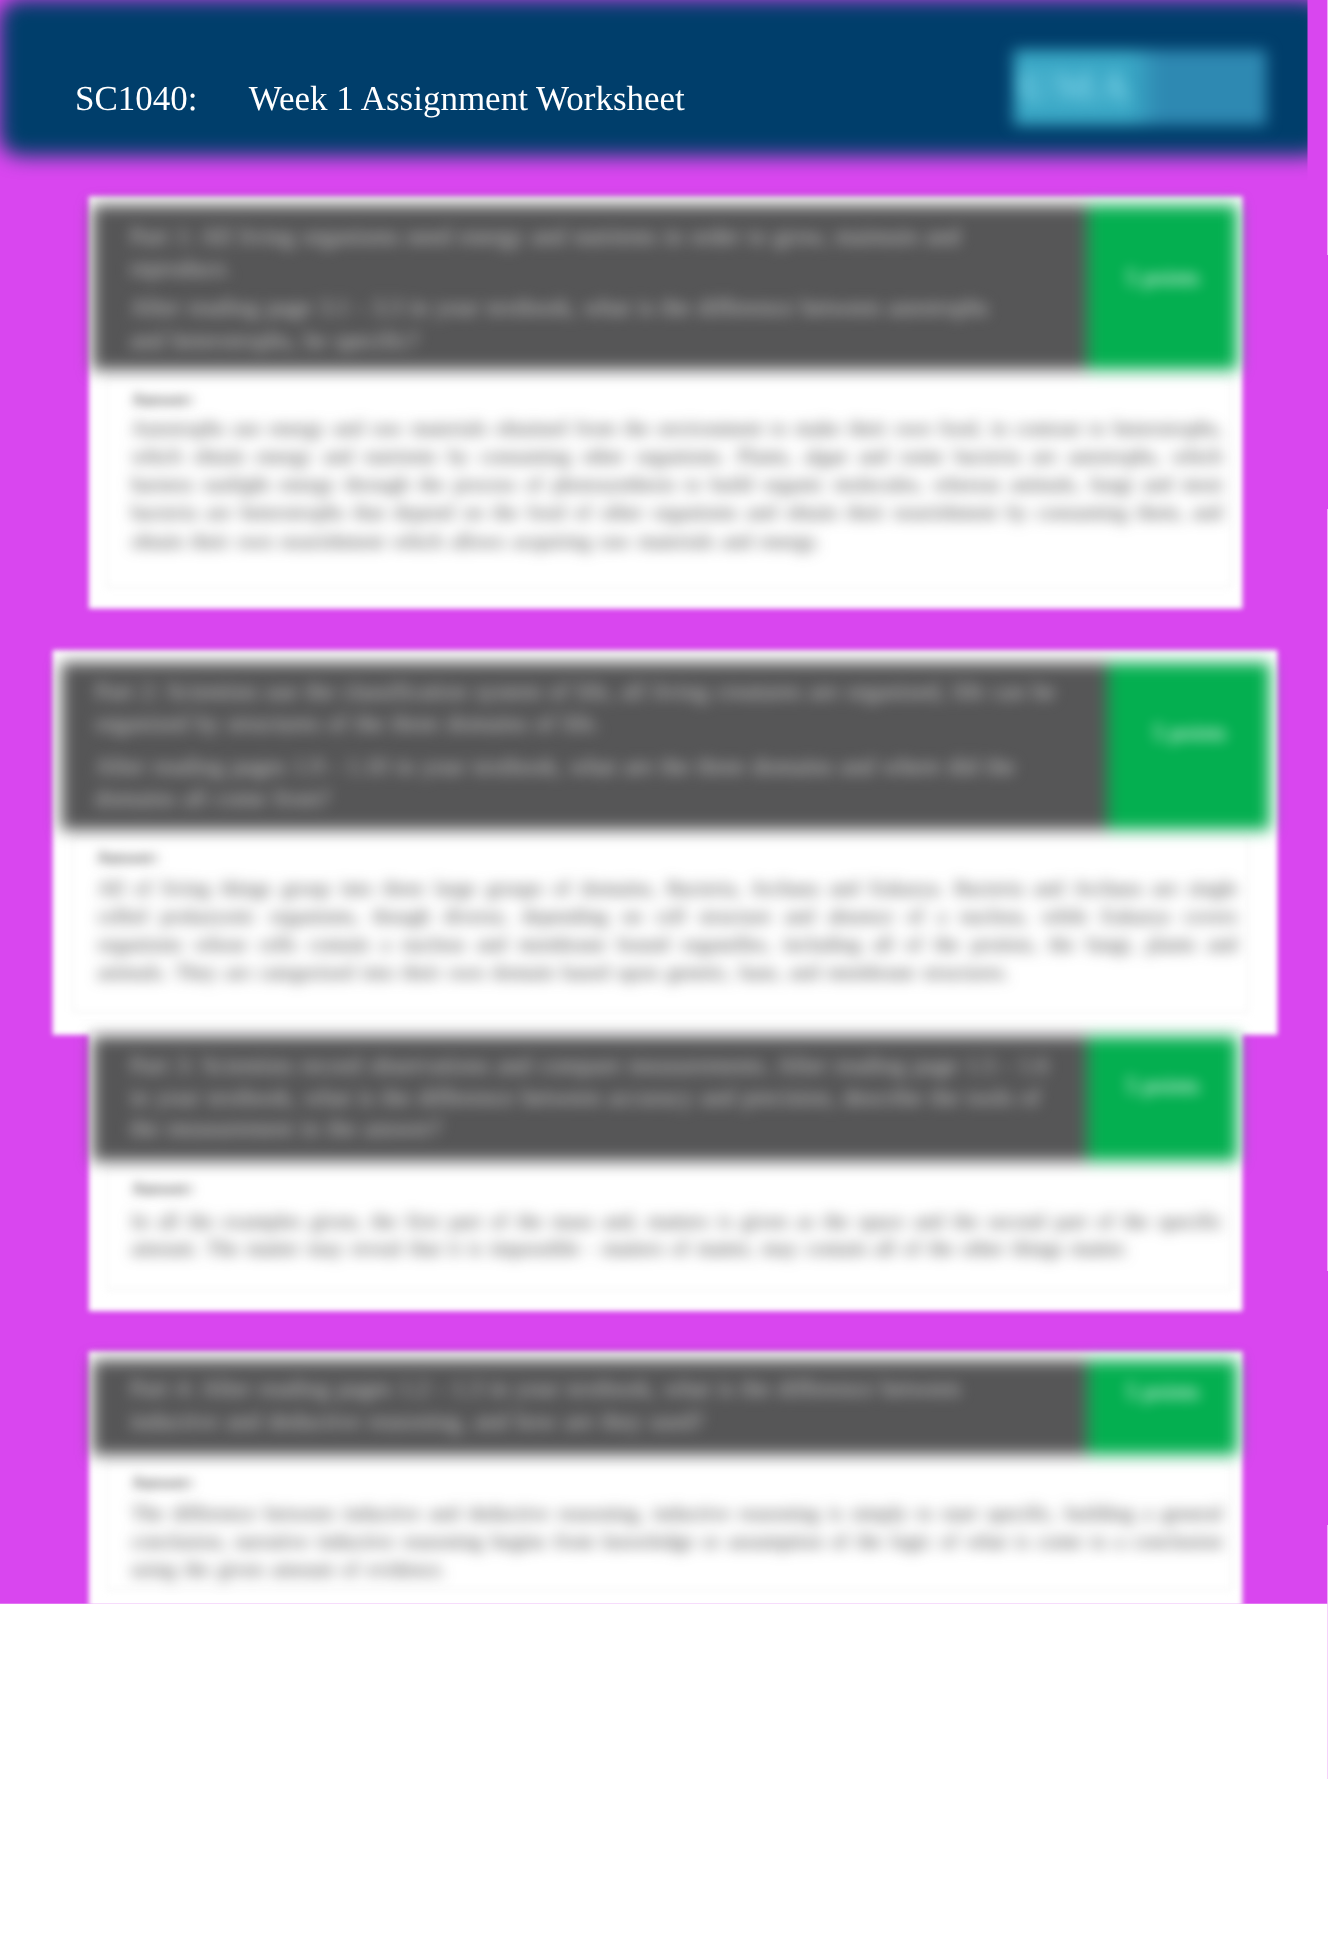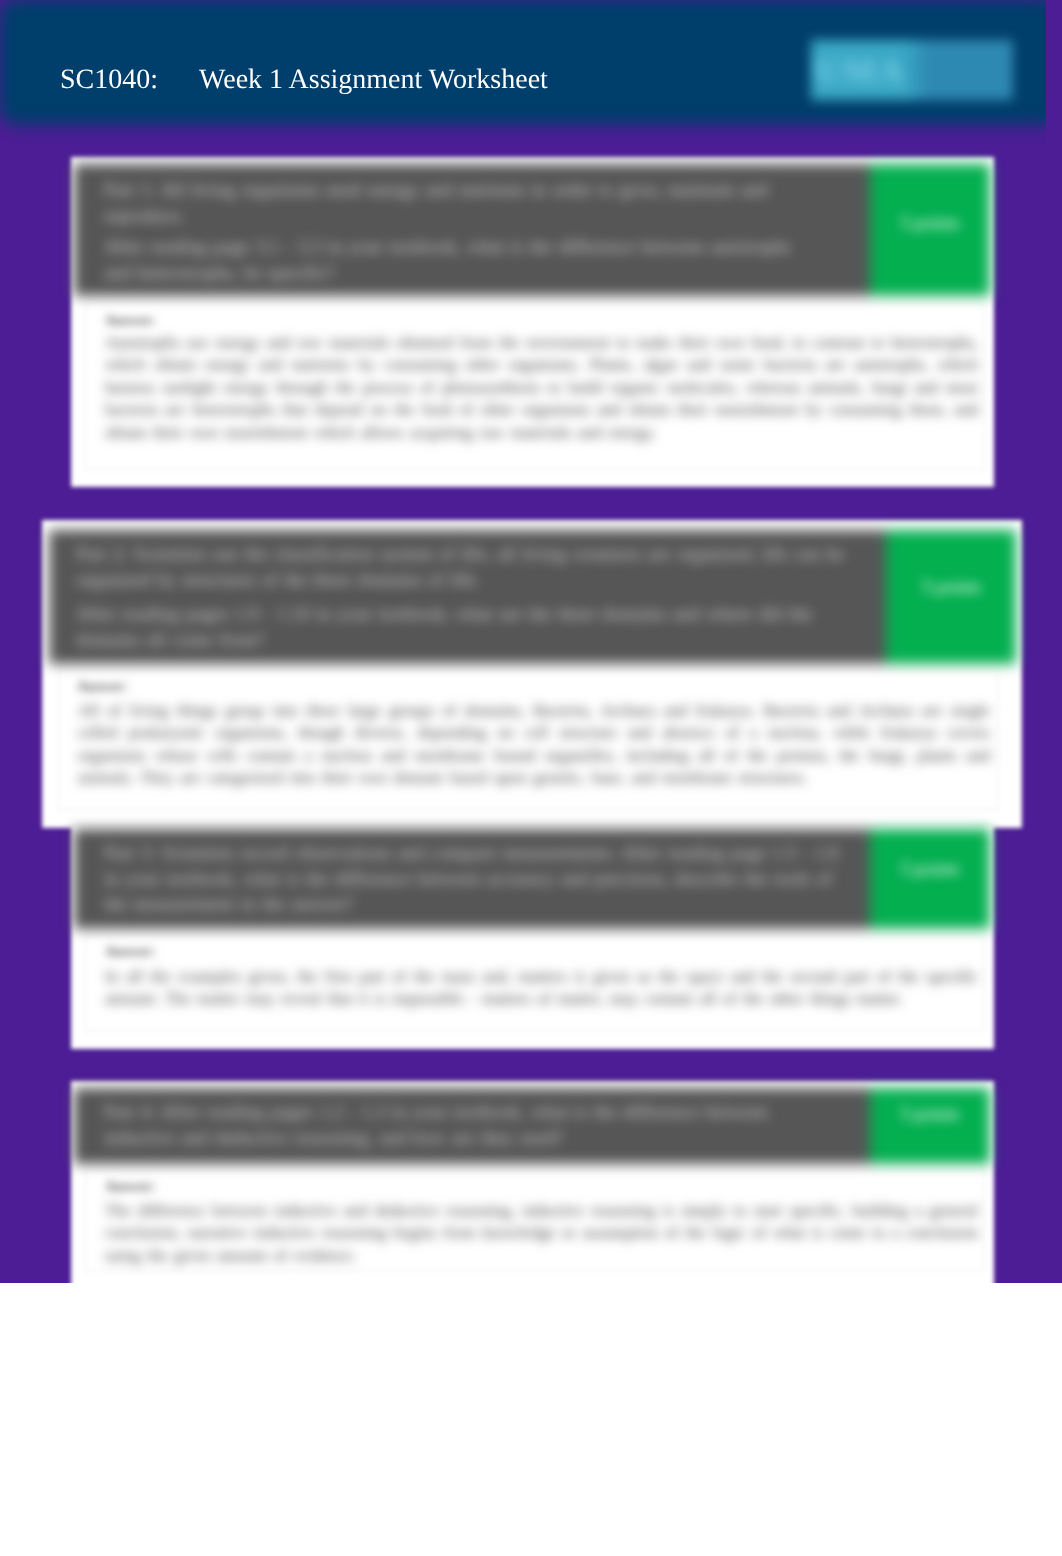--- a/index.html
+++ b/index.html
@@ -1,17 +1,17 @@
 <!DOCTYPE html>
 <html><head>
 <meta charset="utf-8">
 <style>
   html,body{margin:0;padding:0;background:#ffffff;}
   body{width:1062px;height:1556px;font-family:"Liberation Serif",serif;-webkit-font-smoothing:antialiased;}
-  .page{position:relative;width:1062px;height:1283px;overflow:hidden;background:#4c1d95;}
+  .page{position:relative;width:1062px;height:1283px;overflow:hidden;background:#d946ef;}
 
   
   .banner-wrap{position:absolute;left:0;top:0;width:1046px;height:152px;overflow:hidden;}
   .banner{position:absolute;left:-1px;top:-1px;width:1063px;height:126px;background:#003e6b;border-radius:18px;filter:blur(8px);}
   .logo{position:absolute;left:811px;top:40px;width:202px;height:60px;background:linear-gradient(90deg,#3aa8c6 0%,#3aa8c6 46%,#2e89b2 58%,#2e89b2 100%);filter:blur(6px);}
   .logo-txt{position:absolute;left:816px;top:48px;width:100px;height:46px;font-size:34px;font-weight:bold;color:#7ad0e6;filter:blur(6.5px);letter-spacing:3px;line-height:46px;}
   .banner-title{position:absolute;left:60px;top:63px;color:#ffffff;font-size:28px;line-height:34px;white-space:pre;-webkit-font-smoothing:antialiased;text-rendering:geometricPrecision;}
 
   
   .card{position:absolute;background:#ffffff;box-shadow:0 0 0 1px #f2f2f2;filter:blur(2px);}

